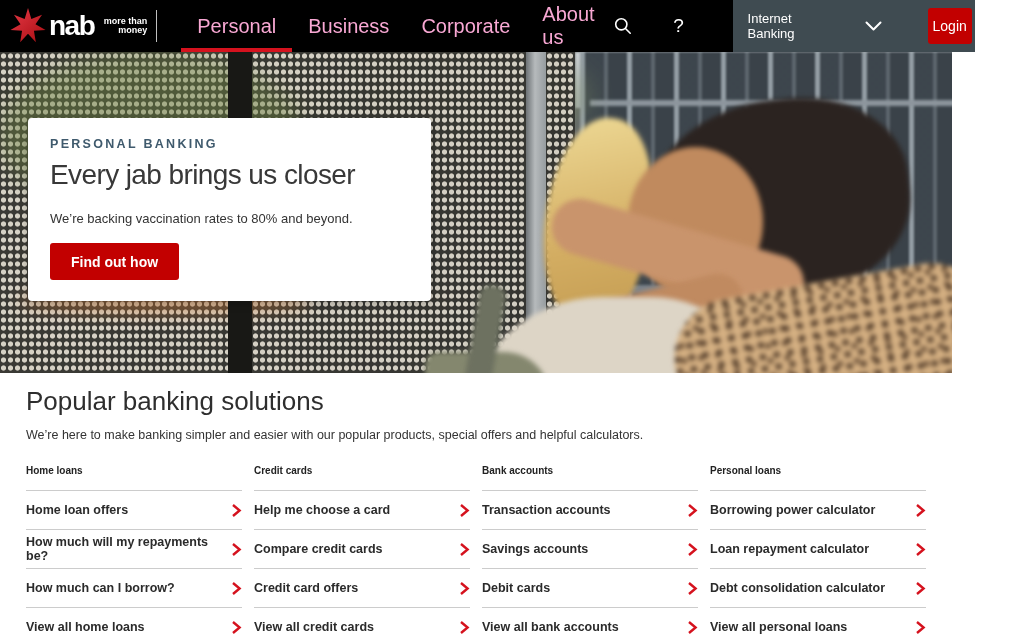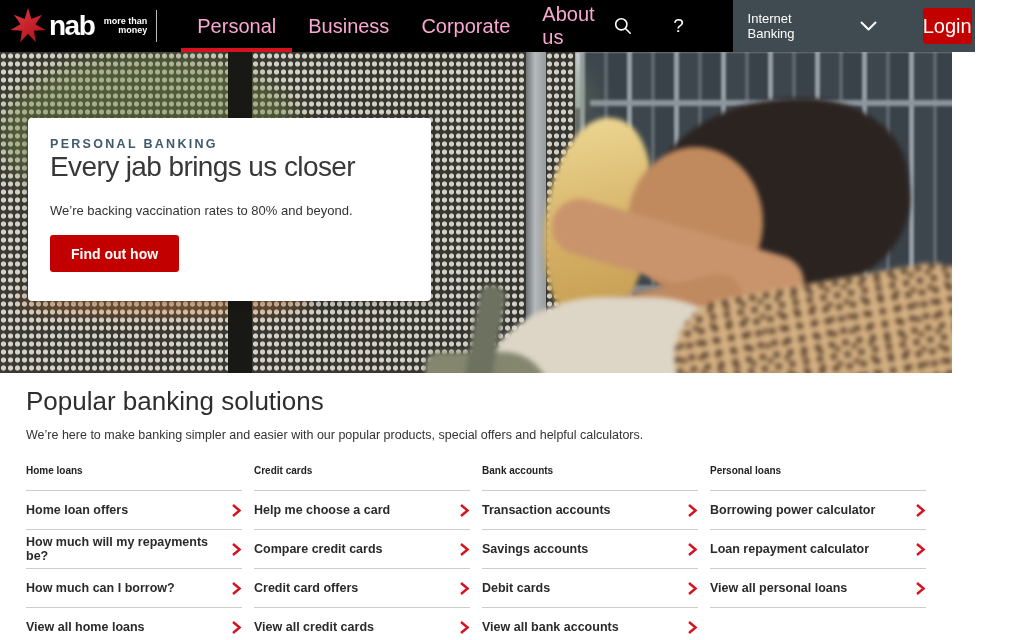--- a/index.html
+++ b/index.html
@@ -18,21 +18,21 @@
     border-bottom:4px solid transparent; cursor:pointer; }
   .nav-item.active { border-bottom-color:var(--chevron-red,#d5121e); }
   .header-icons { display:flex; align-items:center; margin-left:auto; gap:32px; padding-right:42px; }
   .icon-btn { display:flex; align-items:center; justify-content:center; width:24px; height:24px; cursor:pointer; }
   .help-glyph { font-size:19px; font-weight:400; color:#fff; }
   .utility { width:242px; background:var(--utility-bg,#3f4b51); display:flex; align-items:center; padding:0 0 0 15px;gap:32px; }
   .utility-label { font-size:13px; color:#fff; cursor:pointer; }
   .utility .spacer { flex:1; }
   .chev-down { margin-right:14px; cursor:pointer; display:flex; }
   .login-btn { width:78px; height:36px; margin-right:3px; border:none; border-radius:3px;
-    background:var(--brand-red,#c20000); color:#fff; font-size:20px; font-weight:400; cursor:pointer;
+    background:var(--brand-red,#c20000); color:#fff; font-size:14px; font-weight:400; cursor:pointer;
     font-family:"Liberation Sans",sans-serif; }
 
   
   .hero { position:relative; height:321px; overflow:hidden; background:#e5e5e5; }
   .hero-art { position:absolute; inset:0; }
   .hero-art div { position:absolute; }
   .backdrop { inset:0; background:linear-gradient(100deg,#b2aea2 0%,#9b978c 28%,#83807a 45%,#585e63 62%,#49525a 82%,#565d62 100%); }
   .tint { border-radius:50%; }
   .t-green { left:-10px; top:-15px; width:330px; height:130px; background:#7a8d55; opacity:.55; filter:blur(14px); }
   .t-blue { left:115px; top:85px; width:130px; height:75px; background:#5d7fae; opacity:.6; filter:blur(10px); }
@@ -73,21 +73,21 @@
     background-image:radial-gradient(circle at 4px 4px,#4c3726 2.8px, rgba(0,0,0,0) 3.6px),
       radial-gradient(circle at 10px 9px,#5b432e 2.4px, rgba(0,0,0,0) 3.2px);
     background-size:14px 12px, 17px 15px; }
   .backpack { left:425px; top:300px; width:125px; height:72px; border-radius:14px 46px 0 0; background:#84876e; }
   .strap { left:468px; top:232px; width:27px; height:150px; border-radius:12px; background:#6d7160; transform:rotate(10deg); }
   .hair-br { left:852px; top:328px; width:125px; height:45px; border-radius:50% 50% 0 0; background:#c99d60; transform:rotate(-7deg); }
 
   .hero-card { position:absolute; left:28px; top:66px; width:403px; height:183px; background:#fff;
     border-radius:4px; padding:19px 22px; box-shadow:0 2px 10px rgba(0,0,0,.25); z-index:10; }
   .eyebrow { font-size:12.5px; font-weight:700; letter-spacing:2.3px; color:var(--eyebrow-color,#3f5a6d); }
-  .headline { font-size:28px; font-weight:400; letter-spacing:-.6px; color:#383838; }
+  .headline { margin-top:8px; font-size:28px; font-weight:400; letter-spacing:-.6px; color:#383838; }
   .hero-body { margin-top:20px; font-size:13px; color:#333; }
   .cta-btn { margin-top:17px; height:37px; padding:0 21px; border:none; border-radius:3px;
     background:var(--brand-red,#c20000); color:#fff; font-size:14px; font-weight:700; cursor:pointer;
     font-family:"Liberation Sans",sans-serif; }
 
   
   .solutions { padding:13px 26px 0 26px; }
   .sol-title { font-size:26px; font-weight:400; color:#2e2e2e; }
   .sol-sub { margin-top:11px; font-size:12.5px; color:#333; }
   .columns { margin-top:23px; display:grid; grid-template-columns:repeat(4,1fr); column-gap:12px; }
@@ -322,20 +322,28 @@
         </div>
         <div class="link-row">
           <span class="link-label">Loan repayment calculator</span>
           <span class="chev-right">
               <svg width="11" height="15" viewBox="0 0 11 15">
                 <polyline points="2,2 8.6,7.5 2,13" stroke="currentColor" stroke-width="2.4" fill="none"></polyline>
               </svg>
             </span>
         </div>
         <div class="link-row">
+          <span class="link-label">Debt consolidation calculator</span>
+          <span class="chev-right">
+              <svg width="11" height="15" viewBox="0 0 11 15">
+                <polyline points="2,2 8.6,7.5 2,13" stroke="currentColor" stroke-width="2.4" fill="none"></polyline>
+              </svg>
+            </span>
+        </div>
+        <div class="link-row">
           <span class="link-label">View all personal loans</span>
           <span class="chev-right">
               <svg width="11" height="15" viewBox="0 0 11 15">
                 <polyline points="2,2 8.6,7.5 2,13" stroke="currentColor" stroke-width="2.4" fill="none"></polyline>
               </svg>
             </span>
         </div>
       </div>
 
     </div>

